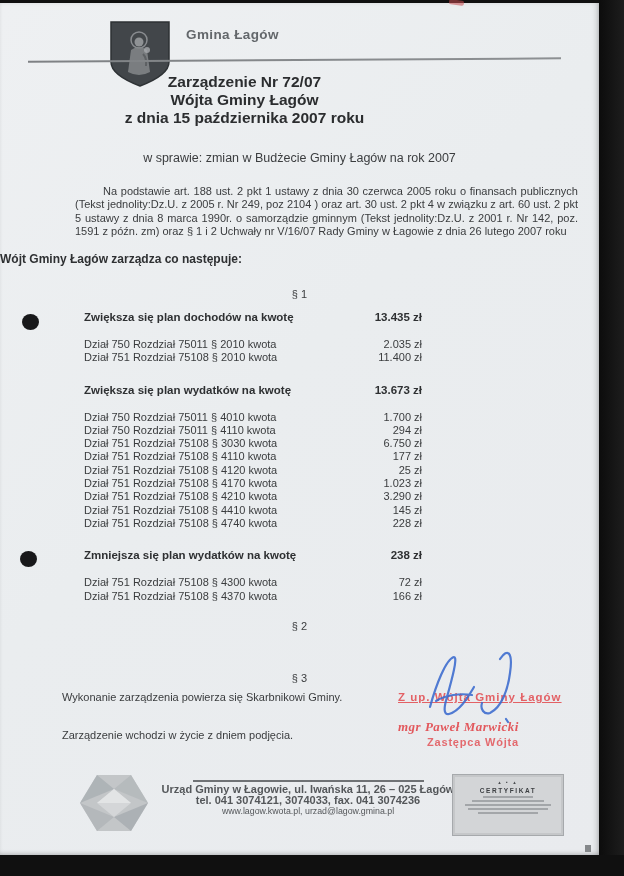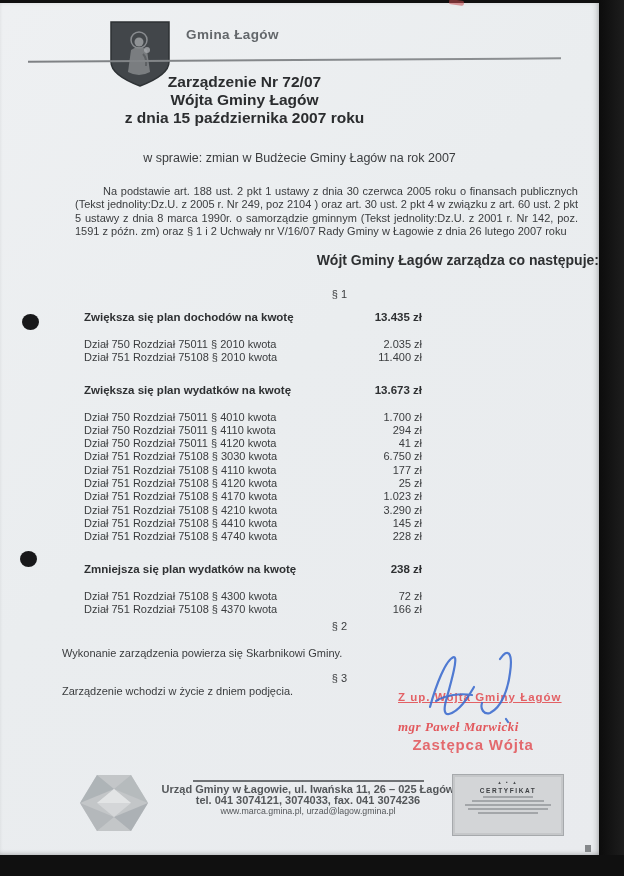--- a/index.html
+++ b/index.html
@@ -4,61 +4,61 @@
 <title>Zarządzenie Nr 72/07</title>
 <style>
   * { margin:0; padding:0; box-sizing:border-box; }
   html,body { width:624px; height:876px; }
   body { font-family:"Liberation Sans", sans-serif; position:relative; background:#161616; overflow:hidden; }
 
   .scan-bg { position:absolute; inset:0; background:#141414; }
   .paper {
     position:absolute; left:0; top:3px; width:599px; height:852px;
     background:linear-gradient(135deg,#eef0f2 0%, #eaedef 45%, #e9ebee 100%);
-    color:#333537; box-shadow: inset -4px 0 6px -3px rgba(0,0,0,.25), inset 0 -3px 5px -2px rgba(0,0,0,.2); padding-left: 40px;
+    color:#333537; box-shadow: inset -4px 0 6px -3px rgba(0,0,0,.25), inset 0 -3px 5px -2px rgba(0,0,0,.2);
   }
 
   
   .crest { position:absolute; left:103px; top:13px; }
   .org-name { position:absolute; left:186px; top:24px; font-size:13.5px; font-weight:bold; color:#63676b; letter-spacing:.4px; }
   .head-rule { position:absolute; left:28px; top:56px; width:533px; height:2px;
     background:linear-gradient(90deg,#7e8184,#8d9093); transform:rotate(-.35deg); }
 
   
   .title-block { position:absolute; left:0; top:70px; width:489px; text-align:center; color:#2b2d2f; }
   .title-block div { font-size:15.5px; font-weight:bold; line-height:18px; }
   .subject { position:absolute; left:0; top:148px; width:599px; text-align:center; font-size:12.5px; color:#3b3d3f; }
 
   .legal { position:absolute; left:75px; top:182px; width:503px; font-size:11px; line-height:13.4px;
     text-align:justify; text-indent:28px; color:#3a3c3e; }
-  .decree-intro { position:absolute; left:0; top:249px; width:599px; text-align:right; font-weight:bold; font-size:14px; color:#2e3032; }
+  .decree-intro { position:absolute; left:0; top:249px; width:599px; text-align:left; font-weight:bold; font-size:12px; color:#2e3032; }
 
   .par-label { position:absolute; width:599px; text-align:center; font-size:11px; color:#3a3c3e; }
   .par1 { top:285px; } .par2 { top:617px; } .par3 { top:669px; }
-  .par-text { position:absolute; left:62px; font-size:11px; color:#3a3c3e; }
+  .par-text { position:absolute; left:62px; font-size:11px; color:#3a3c3e;margin-top:44px; }
   .s2-text { top:644px; } .s3-text { top:682px; }
 
   
   .budget { position:absolute; left:60px; top:308px; width:338px; font-size:11px; color:#3a3c3e;margin-left:24px; }
   .bgroup { margin-bottom:19px; }
   .bhead { display:flex; font-weight:bold; font-size:11.5px; margin-bottom:15px; color:#2e3032; }
   .brow { display:flex; line-height:13.3px; }
   .lbl { flex:1; }
   .amt { width:72px; text-align:right; white-space:nowrap; }
 
   
   .dot { position:absolute; width:17px; height:16px; border-radius:50%; background:#18181a; }
   .dot1 { left:22px; top:311px; } .dot2 { left:20px; top:548px; }
 
   
   .stamp { position:absolute; color:#e2494e; }
   .stamp-line1 { left:398px; top:688px; font-size:11.5px; font-weight:bold; letter-spacing:1px; opacity:.85;text-decoration:underline; }
   .stamp-line2 { left:398px; top:716px; width:150px; text-align:left; font-family:"Liberation Serif", serif;
     font-style:italic; font-weight:bold; font-size:13px; letter-spacing:.5px; opacity:.9; }
-  .stamp-line3 { left:398px; top:733px; width:150px; text-align:center; font-size:15px; font-weight:bold; letter-spacing:.8px; opacity:.8; }
+  .stamp-line3 { left:398px; top:733px; width:150px; text-align:center; font-size:11px; font-weight:bold; letter-spacing:.8px; opacity:.8; }
   .signature { position:absolute; left:416px; top:642px; }
 
   
   .hex-logo { position:absolute; left:80px; top:768px; }
   .foot-rule { position:absolute; left:193px; top:777px; width:231px; height:1.5px; background:#6f7275; }
   .foot-text { position:absolute; left:148px; top:781px; width:320px; text-align:center; color:#54575a; }
   .foot-text .f1, .foot-text .f2 { font-size:11px; font-weight:bold; line-height:11px; }
   .foot-text .f3 { font-size:8.8px; line-height:11px; }
 
   .cert { position:absolute; left:452px; top:771px; width:112px; height:62px; background:#d3d5d7;
@@ -124,24 +124,20 @@
           <span class="lbl">Zwiększa się plan wydatków na kwotę</span>
           <span class="amt">13.673 zł</span>
         </div>
         <div class="brow">
           <span class="lbl">Dział 750 Rozdział 75011 § 4010 kwota</span>
           <span class="amt">1.700 zł</span>
         </div>
         <div class="brow">
           <span class="lbl">Dział 750 Rozdział 75011 § 4110 kwota</span>
           <span class="amt">294 zł</span>
-        </div>
-        <div class="brow">
-          <span class="lbl">Dział 750 Rozdział 75011 § 4120 kwota</span>
-          <span class="amt">41 zł</span>
         </div>
         <div class="brow">
           <span class="lbl">Dział 751 Rozdział 75108 § 3030 kwota</span>
           <span class="amt">6.750 zł</span>
         </div>
         <div class="brow">
           <span class="lbl">Dział 751 Rozdział 75108 § 4110 kwota</span>
           <span class="amt">177 zł</span>
         </div>
         <div class="brow">
@@ -208,21 +204,21 @@
       <polygon points="51,4 68,32 34,18" fill="#b4b8bb" opacity=".85"></polygon>
       <polygon points="68,32 51,60 34,46" fill="#a8adb1" opacity=".85"></polygon>
       <polygon points="17,60 0,32 34,46" fill="#b1b5b8" opacity=".85"></polygon>
       <polygon points="34,18 51,32 34,46 17,32" fill="#d4d6d8"></polygon>
       <polygon points="34,18 51,32 17,32" fill="#e2e4e5"></polygon>
     </svg>
     <div class="foot-rule"></div>
     <div class="foot-text">
       <div class="f1">Urząd Gminy w Łagowie, ul. Iwańska 11, 26 – 025 Łagów</div>
       <div class="f2">tel. 041 3074121, 3074033, fax. 041 3074236</div>
-      <div class="f3">www.marca.gmina.pl, urzad@lagow.gmina.pl</div>
+      <div class="f3">www.lagow.kwota.pl, urzad@lagow.gmina.pl</div>
     </div>
 
     <div class="cert">
       <div class="cert-ico">▴ ▪ ▴</div>
       <div class="cert-title">CERTYFIKAT</div>
       <div class="ln w1"></div>
       <div class="ln w2"></div>
       <div class="ln w3"></div>
       <div class="ln w4"></div>
       <div class="ln w5"></div>

